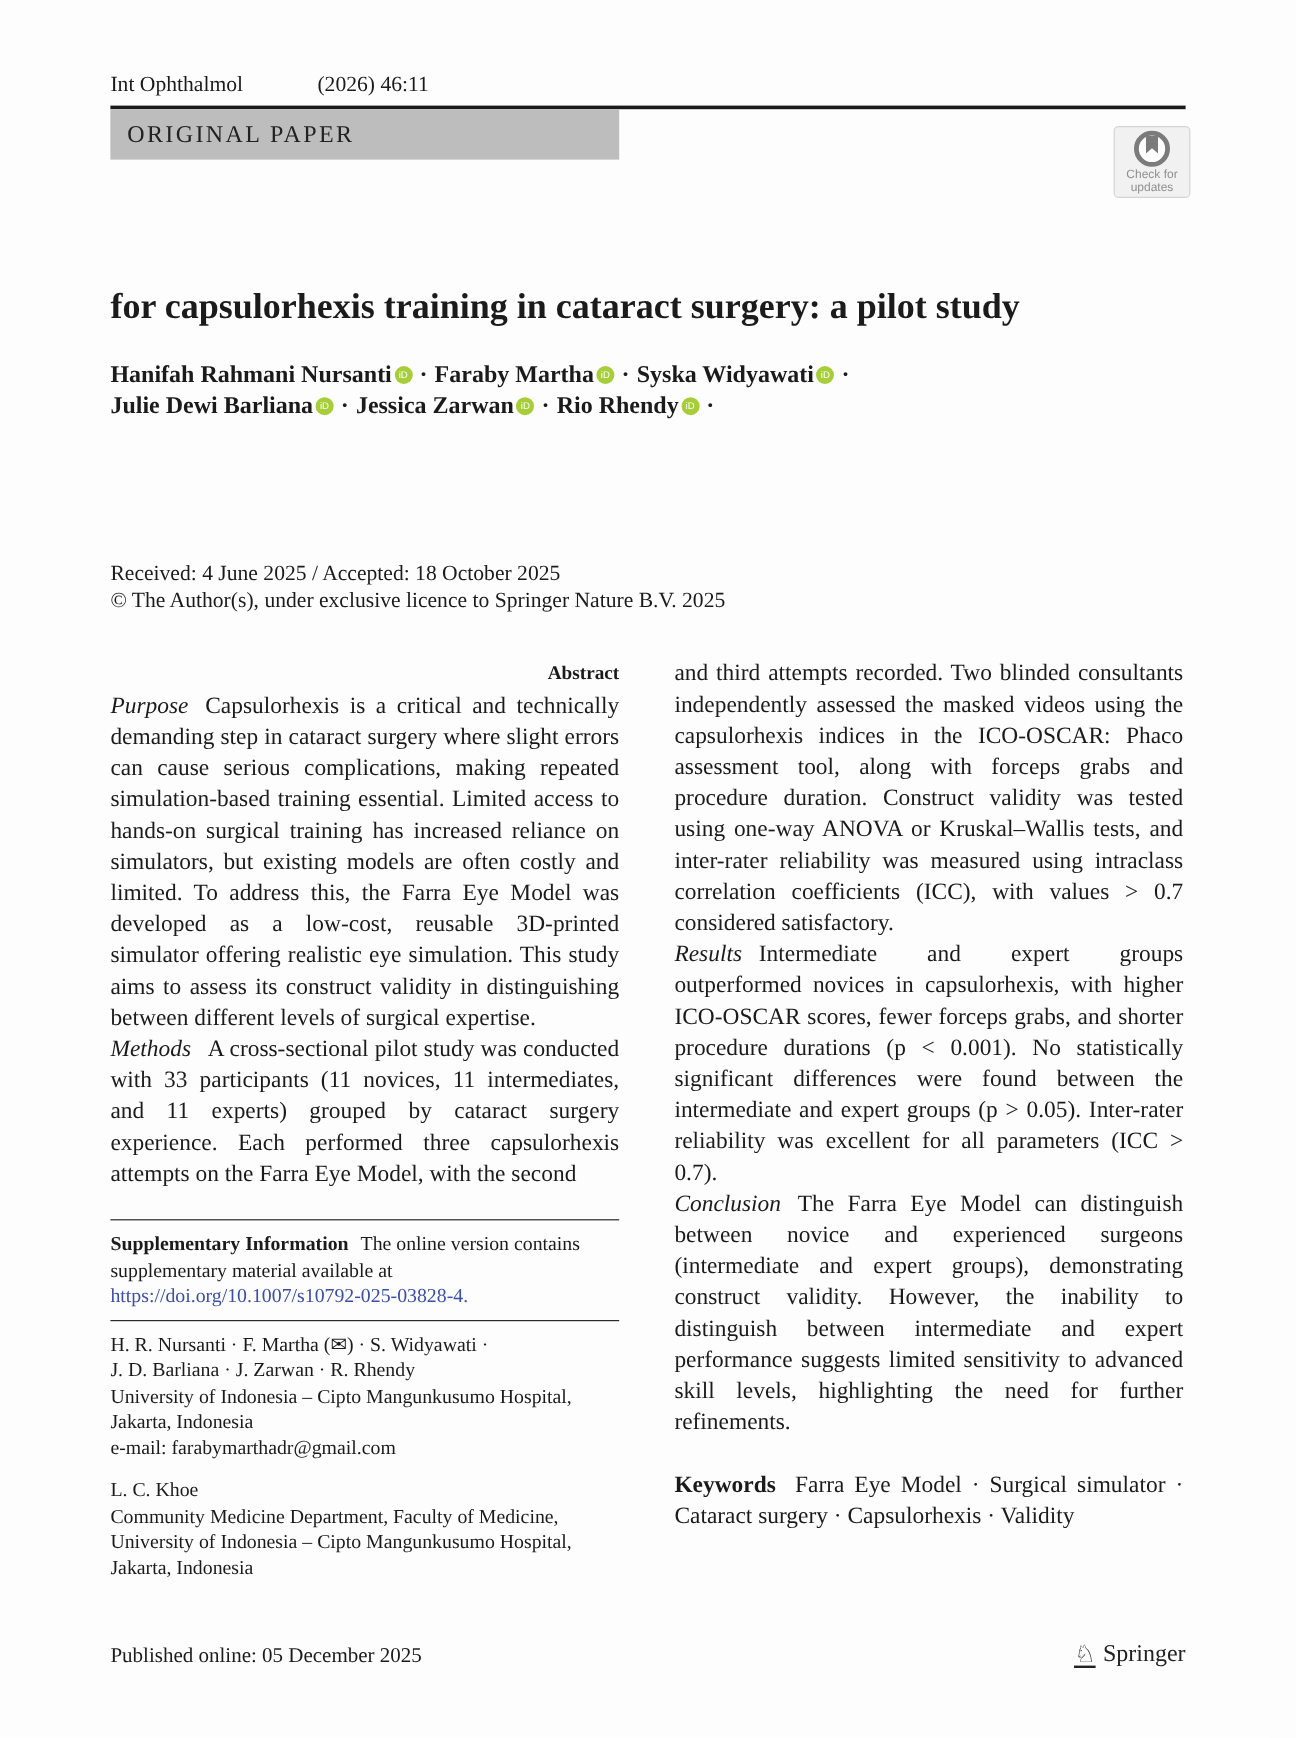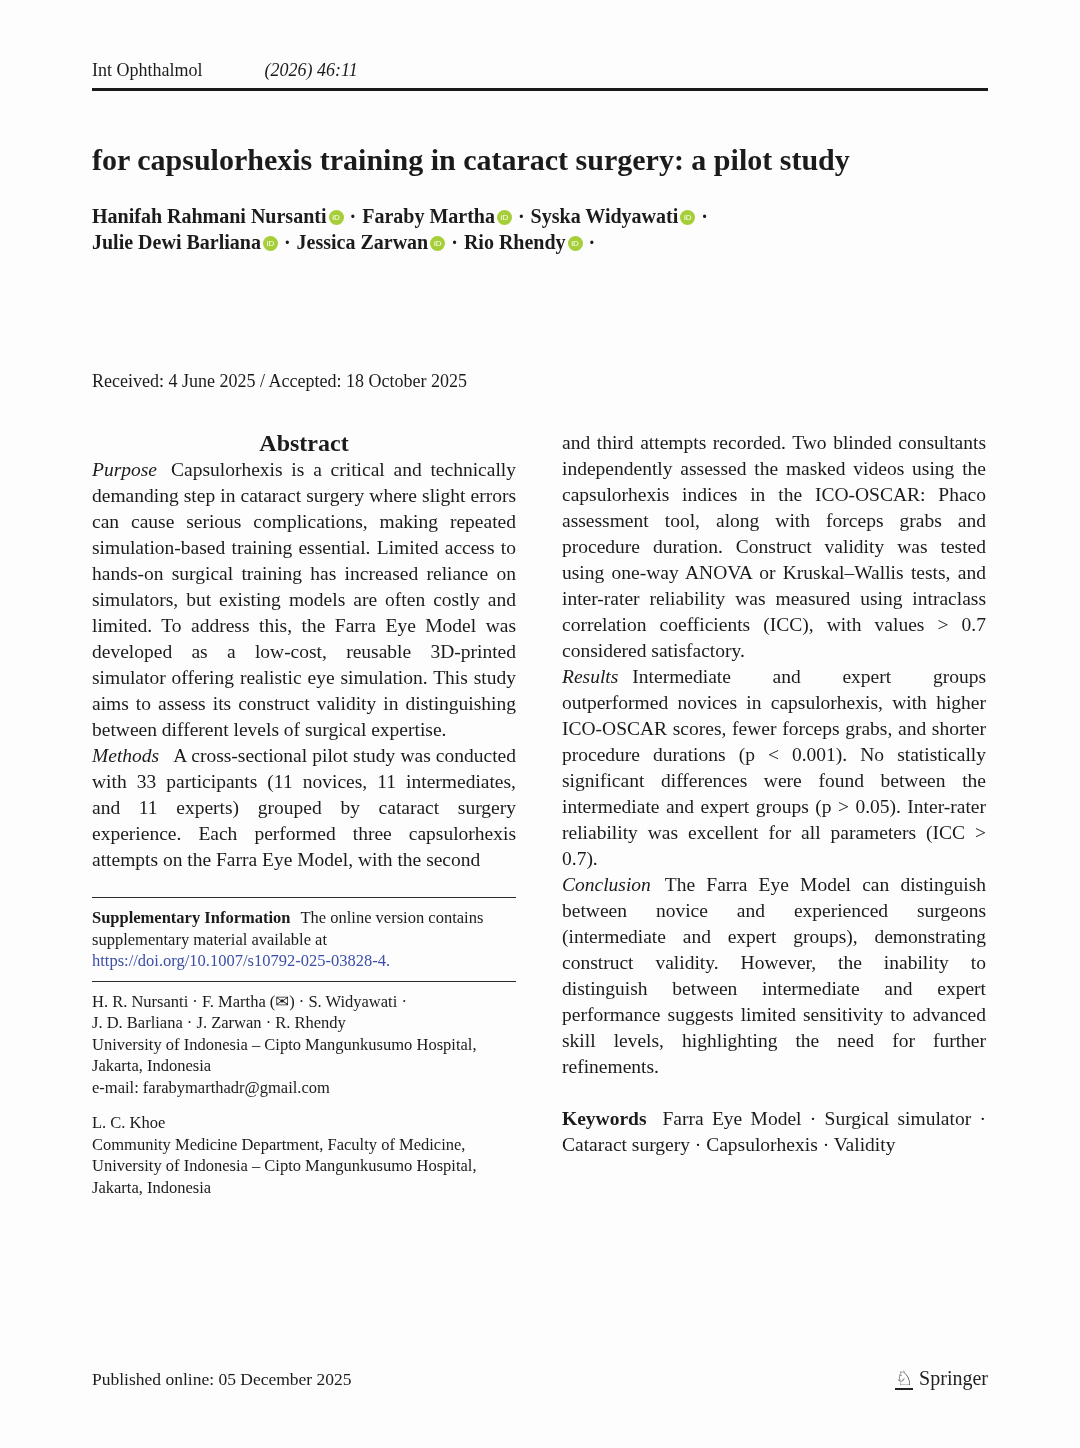--- a/index.html
+++ b/index.html
@@ -7,21 +7,21 @@
     position:relative;
     width:1080px;height:1448px;
     box-sizing:border-box;
     padding:58px 92px 0 92px;
     background:#fdfdfd;
     font-family:"Liberation Serif", serif;
     color:#1b1b1b;
   }
   
   .jline{font-size:18px;line-height:24px;}
-  .jline .issue{margin-left:62px;font-style:italic;}
+  .jline .issue{margin-left:62px;}
   .doi-line{font-size:18px;line-height:24px;}
   .top-rule{border:none;border-top:3px solid #1a1a1a;margin:6px 0 0 0;}
   .banner-row{position:relative;height:96px;}
   .banner{
     position:absolute;left:0;top:0;
     width:424px;height:42px;
     background:#bdbdbd;
     display:flex;align-items:center;
     padding-left:14px;box-sizing:border-box;
     font-size:20px;letter-spacing:2px;color:#222;
@@ -53,21 +53,21 @@
     text-align:center;line-height:15px;vertical-align:3px;margin-left:2px;
     cursor:pointer;
   }
   .sep{font-weight:bold;margin:0 6px;}
   
   .dates{margin-top:115px;font-size:18px;line-height:23px;}
   
   .columns{margin-top:37px;display:flex;gap:46px;height:782px;}
   .col{width:424px;font-size:19.5px;line-height:26px;text-align:justify;}
   .col-left{display:flex;flex-direction:column;}
-  .abs-head{font-weight:bold;font-size:24px;margin-bottom:1px;text-align:center;}
+  .abs-head{font-weight:bold;font-size:16px;margin-bottom:1px;text-align:right;}
   .abs-p{margin:0;}
   .abs-label{font-style:italic;margin-right:14px;}
   .kw{margin-top:26px;}
   .kw-label{font-weight:bold;margin-right:16px;}
   
   .footnotes{margin-top:auto;font-size:16.5px;line-height:21.5px;text-align:left;}
   .fn-rule{border:none;border-top:1.5px solid #2a2a2a;margin:0 0 9px 0;}
   .fn-rule2{border:none;border-top:1.5px solid #2a2a2a;margin:9px 0 9px 0;}
   .supp-label{font-weight:bold;margin-right:10px;}
   .link{color:#3b4ea8;cursor:pointer;}
@@ -88,36 +88,49 @@
 <body>
 
 <div class="page">
 
   <div class="jline">
     <span>Int Ophthalmol</span><span class="issue">(2026) 46:11</span>
   </div>
 
   <hr class="top-rule">
 
+  <div class="banner-row">
+    <div class="banner">ORIGINAL PAPER</div>
+    <div class="check-badge">
+      <div class="cfu-circle">
+          <div class="cfu-ribbon"></div>
+        </div>
+      <div class="cfu-text">
+        <div>Check for</div>
+        <div>updates</div>
+      </div>
+    </div>
+  </div>
 
   <div class="title">
     <div>for capsulorhexis training in cataract surgery: a pilot study</div>
   </div>
 
   <div class="authors">
     <div>
       <span>Hanifah Rahmani Nursanti</span><span class="orcid">iD</span><span class="sep">·</span><span>Faraby Martha</span><span class="orcid">iD</span><span class="sep">·</span><span>Syska Widyawati</span><span class="orcid">iD</span><span class="sep">·</span>
     </div>
     <div>
       <span>Julie Dewi Barliana</span><span class="orcid">iD</span><span class="sep">·</span><span>Jessica Zarwan</span><span class="orcid">iD</span><span class="sep">·</span><span>Rio Rhendy</span><span class="orcid">iD</span><span class="sep">·</span>
     </div>
   </div>
 
   <div class="dates">
     <div>Received: 4 June 2025 / Accepted: 18 October 2025</div>
+    <div>© The Author(s), under exclusive licence to Springer Nature B.V. 2025</div>
   </div>
 
   <div class="columns">
 
     <div class="col col-left">
       <div class="abs-head">Abstract</div>
       <p class="abs-p"><span class="abs-label">Purpose</span><span>Capsulorhexis is a critical and technically demanding step in cataract surgery where slight errors can cause serious complications, making repeated simulation-based training essential. Limited access to hands-on surgical training has increased reliance on simulators, but existing models are often costly and limited. To address this, the Farra Eye Model was developed as a low-cost, reusable 3D-printed simulator offering realistic eye simulation. This study aims to assess its construct validity in distinguishing between different levels of surgical expertise.</span></p>
       <p class="abs-p"><span class="abs-label">Methods</span><span>A cross-sectional pilot study was conducted with 33 participants (11 novices, 11 intermediates, and 11 experts) grouped by cataract surgery experience. Each performed three capsulorhexis attempts on the Farra Eye Model, with the second</span></p>
 
       <div class="footnotes">

